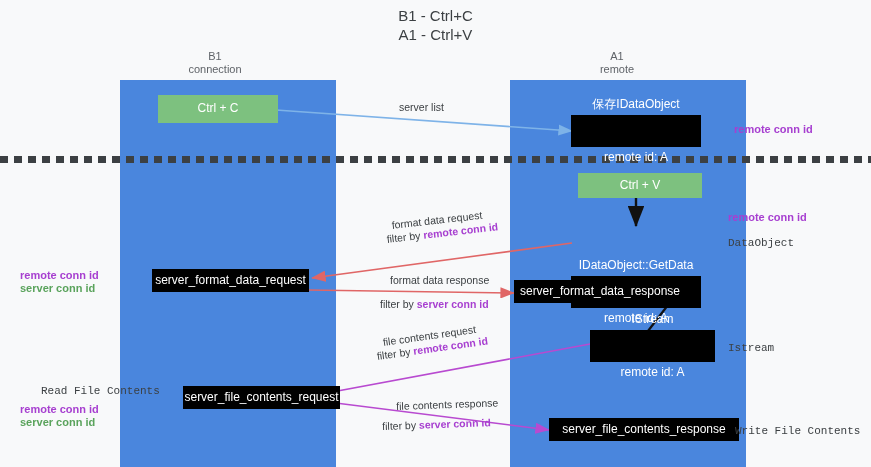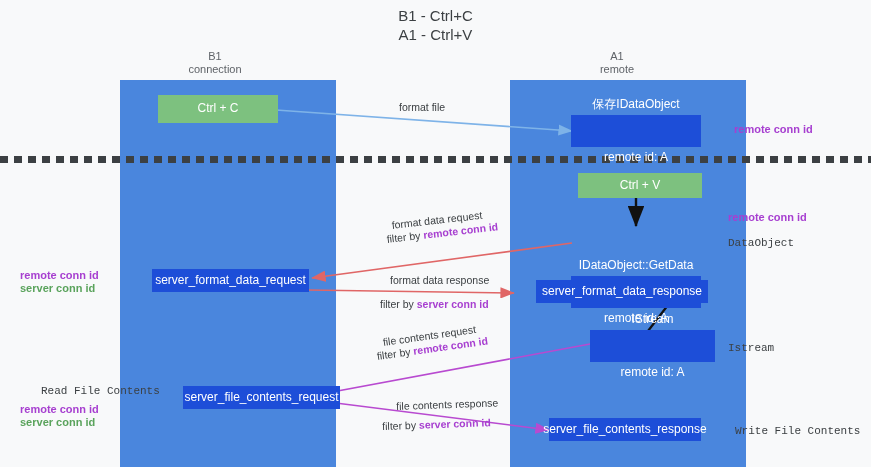--- a/index.html
+++ b/index.html
@@ -29,21 +29,21 @@
     background-image:repeating-linear-gradient(to right,#3c4043 0px,#3c4043 8px,transparent 8px,transparent 14px);
   }
 
   .box{
     position:absolute;
     display:flex;flex-direction:column;align-items:center;justify-content:center;
     color:#ffffff;font-size:12px;line-height:13.5px;text-align:center;
     box-sizing:border-box;
   }
   .box.green{background:#7dc17f;}
-  .box.orange{background:#1d4ed8;gap:39px;}
+  .box.orange{background:#000000;gap:39px;}
 
   .sidelabel{
     position:absolute;font-size:11px;line-height:13px;
   }
   .sidelabel.plain{color:#3c4043;font-family:Liberation Mono, monospace;}
   .purple{color:#a73fd0;font-weight:bold;}
   .green-t{color:#5aa35c;font-weight:bold;}
 
   .edgelabel{
     position:absolute;font-size:10.5px;line-height:13px;color:#3c4043;
@@ -123,38 +123,38 @@
 
   <div class="box orange" style="left:571px;top:228px;width:130px;height:32px;margin-top:48px;">
     <span>IDataObject::GetData</span>
     <span>remote id: A</span>
   </div>
 
   <div class="box orange" style="left:152px;top:269px;width:157px;height:23px;">
     <span>server_format_data_request</span>
   </div>
 
-  <div class="box orange" style="left:536px;top:280px;width:172px;height:23px;">
+  <div class="box orange" style="left:514px;top:280px;width:172px;height:23px;">
     <span>server_format_data_response</span>
   </div>
 
   <div class="box orange" style="left:590px;top:330px;width:125px;height:32px;">
     <span>IStream</span>
     <span>remote id: A</span>
   </div>
 
   <div class="box orange" style="left:152px;top:386px;width:157px;height:23px;margin-left:31px;">
     <span>server_file_contents_request</span>
   </div>
 
-  <div class="box orange" style="left:549px;top:418px;width:152px;height:23px;">
+  <div class="box orange" style="left:549px;top:418px;width:190px;height:23px;">
     <span>server_file_contents_response</span>
   </div>
 
-  <div class="edgelabel" style="left:399px;top:101px;">format file</div>
+  <div class="edgelabel" style="left:399px;top:101px;">server list</div>
 
   <div class="edgelabel" style="left:391px;top:219px;transform:rotate(-6.5deg);transform-origin:left top;">format data request</div>
   <div class="edgelabel" style="left:386px;top:233px;transform:rotate(-6.5deg);transform-origin:left top;"><span>filter by </span><b class="purple">remote conn id</b></div>
 
   <div class="edgelabel" style="left:390px;top:274px;">format data response</div>
   <div class="edgelabel" style="left:380px;top:298px;"><span>filter by </span><b class="purple">server conn id</b></div>
 
   <div class="edgelabel" style="left:382px;top:336px;transform:rotate(-8deg);transform-origin:left top;">file contents request</div>
   <div class="edgelabel" style="left:376px;top:350px;transform:rotate(-8deg);transform-origin:left top;"><span>filter by </span><b class="purple">remote conn id</b></div>
 

